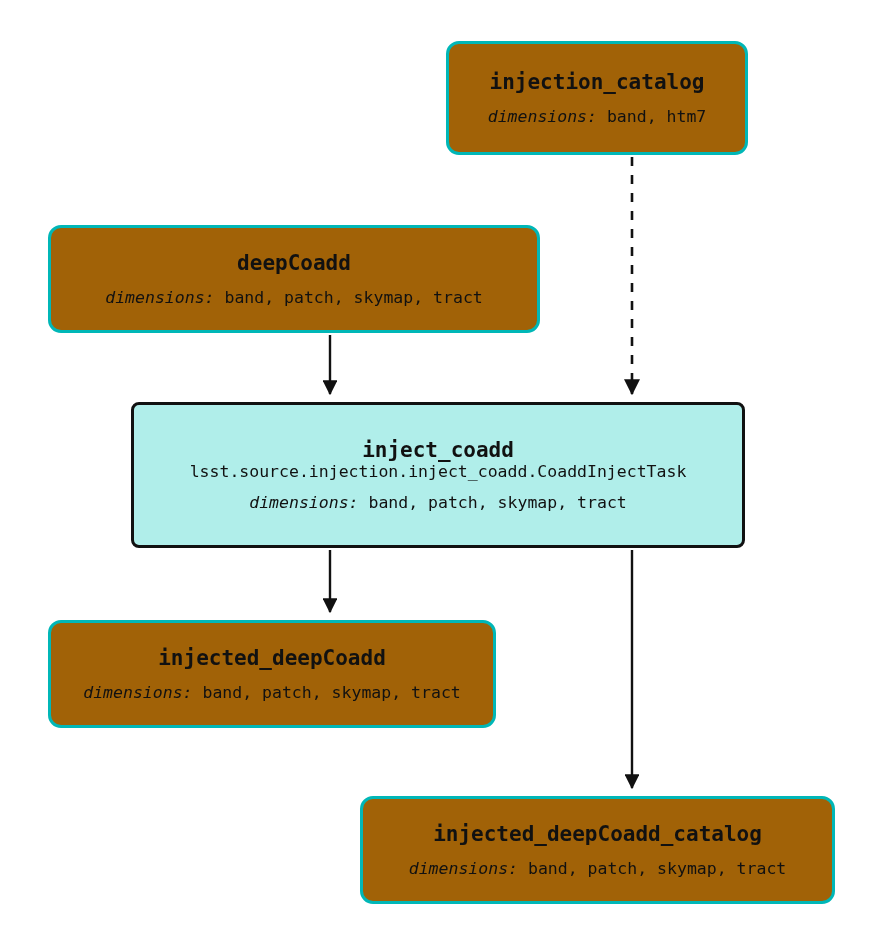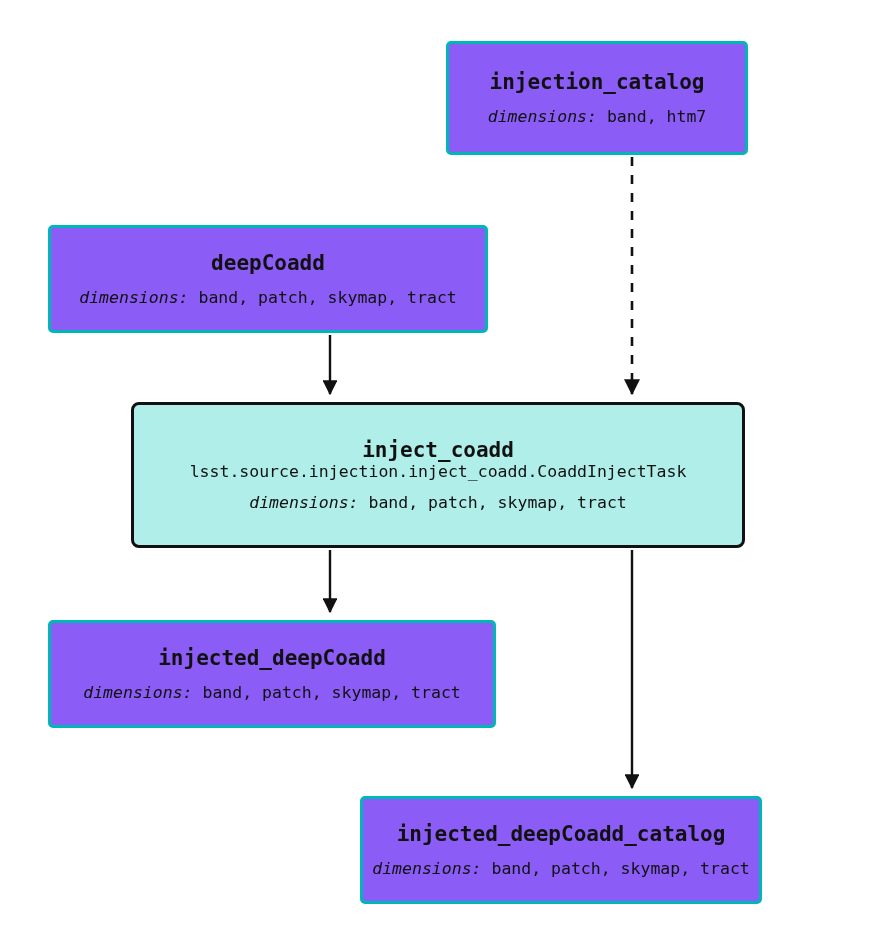--- a/index.html
+++ b/index.html
@@ -32,23 +32,23 @@
   }
 
   .node {
     position: absolute;
     box-sizing: border-box;
     display: flex;
     flex-direction: column;
     align-items: center;
     justify-content: center;
     text-align: center;
-    background: #8b5cf6;
+    background: #a16207;
     border: 3px solid #00b7b7;
-    border-radius: 5px;
+    border-radius: 13px;
     z-index: 3;
   }
 
   .node.task {
     background: #b0eeea;
     border: 3px solid #111111;
     border-radius: 8px;
   }
 
   .node-title {
@@ -85,30 +85,30 @@
   }
   .dims-value {
     font-style: normal;
   }
 
   
   #node-injection-catalog {
     left: 446px; top: 41px; width: 302px; height: 114px;
   }
   #node-deep-coadd {
-    left: 48px; top: 225px; width: 440px; height: 108px;
+    left: 48px; top: 225px; width: 492px; height: 108px;
   }
   #node-inject-coadd {
     left: 131px; top: 402px; width: 614px; height: 146px;
   }
   #node-injected-deep-coadd {
     left: 48px; top: 620px; width: 448px; height: 108px;
   }
   #node-injected-deep-coadd-catalog {
-    left: 360px; top: 796px; width: 402px; height: 108px;
+    left: 360px; top: 796px; width: 475px; height: 108px;
   }
 </style>
 </head>
 <body>
 
 <div id="canvas">
 
   <svg class="edge-layer" width="882" height="952" viewBox="0 0 882 952" xmlns="http://www.w3.org/2000/svg">
     <defs>
       <marker id="arrowhead" viewBox="0 0 10 10" refX="9.2" refY="5" markerWidth="6.2" markerHeight="6.2" orient="auto-start-reverse">

